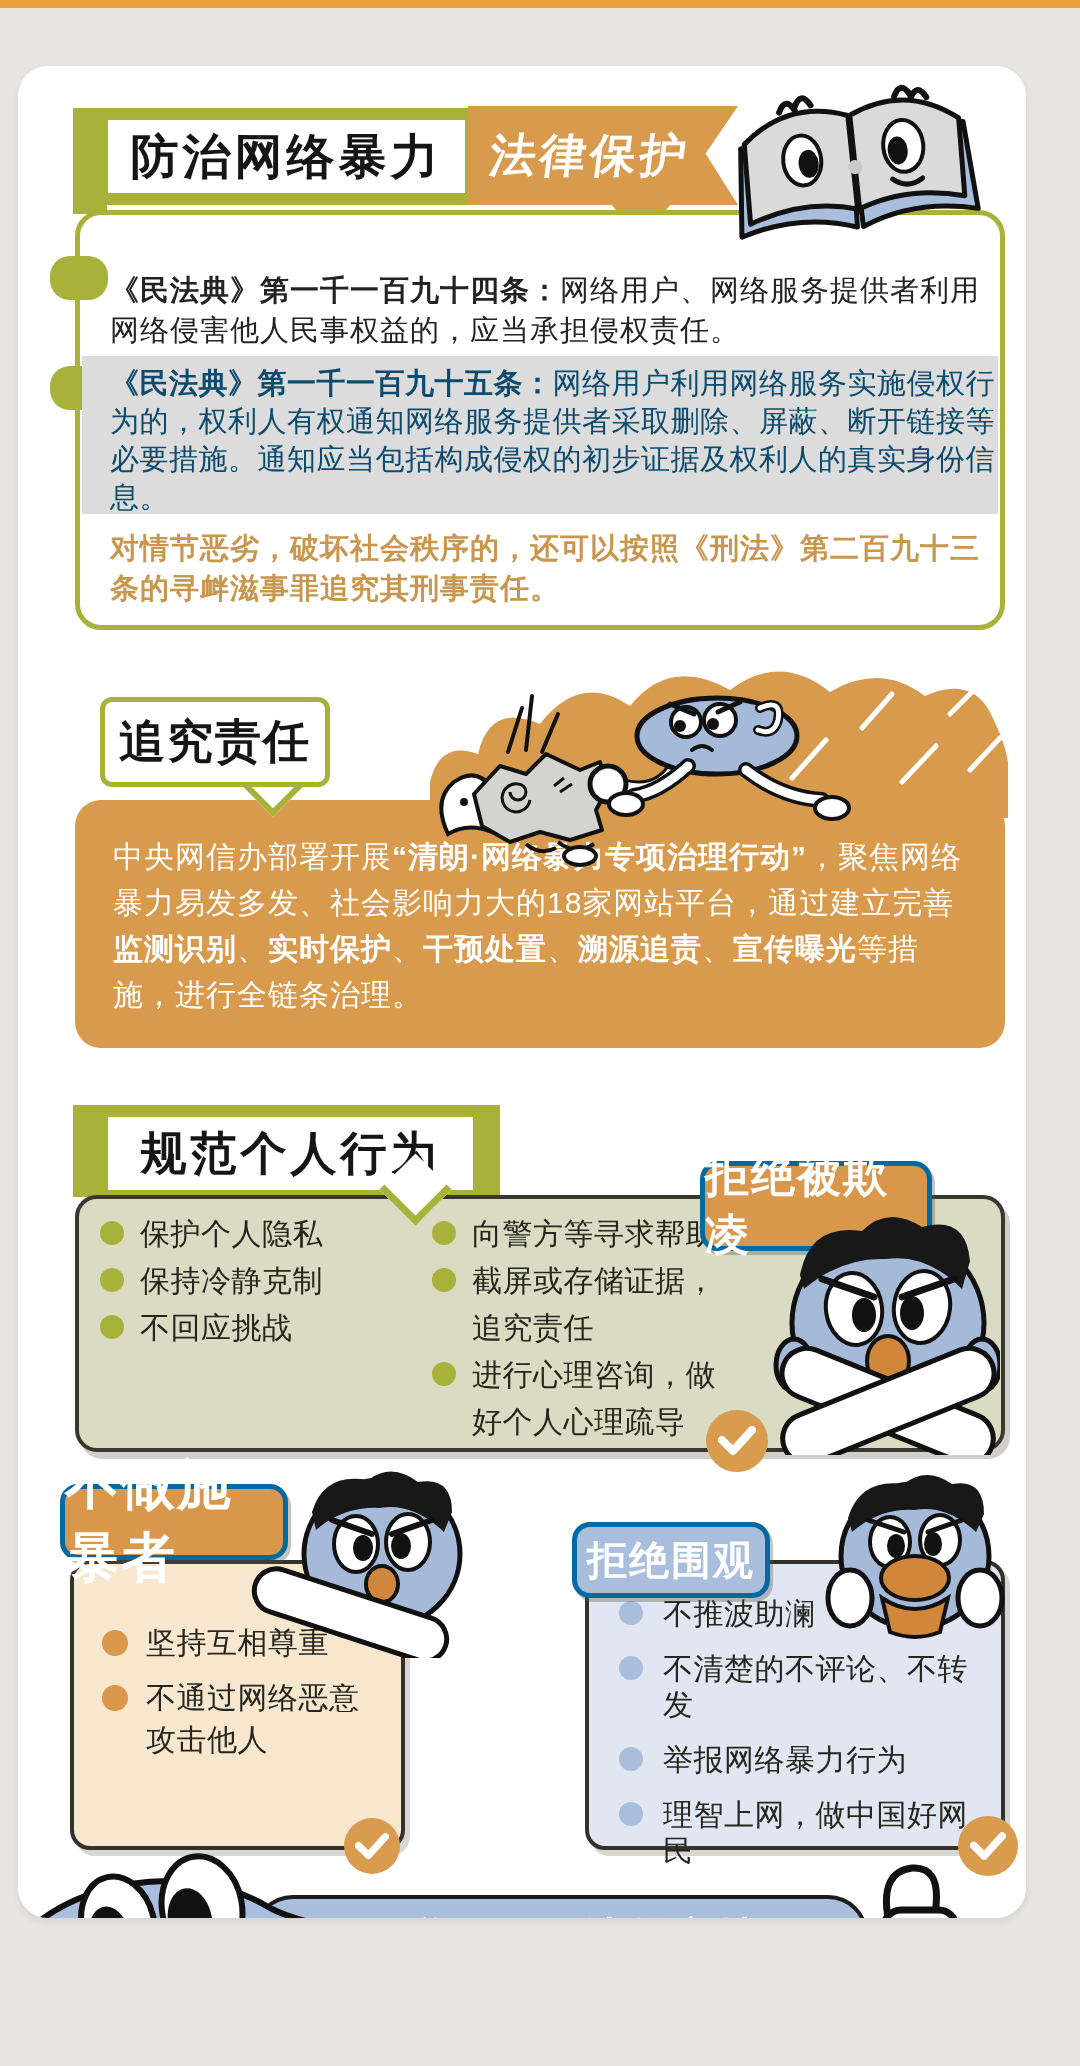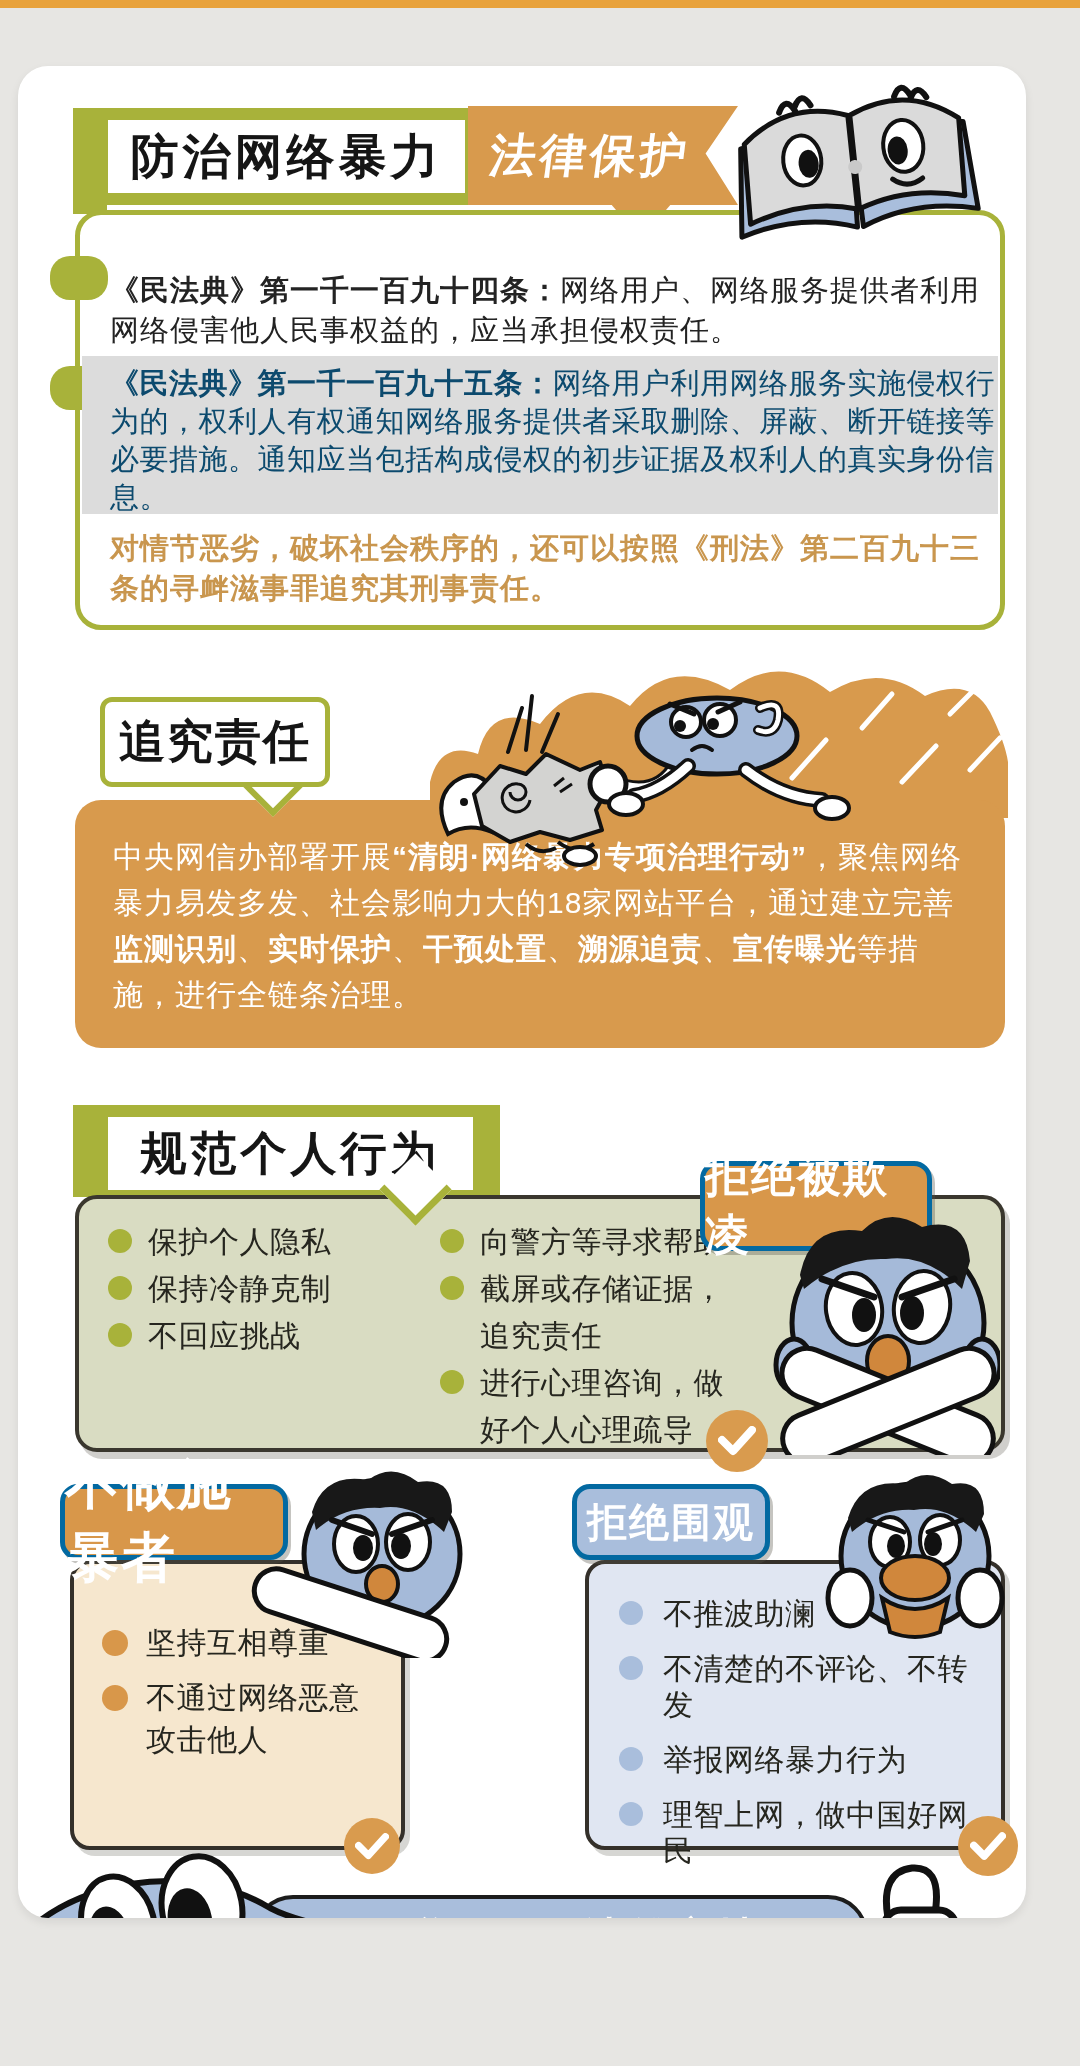--- a/index.html
+++ b/index.html
@@ -33,24 +33,24 @@
   .crk-p{position:absolute;left:38px;top:34px;width:866px;font-size:30px;line-height:46px;letter-spacing:1px;color:#fff;margin:0;}
   .crk-p .b{font-weight:800;}
   .chars{left:412px;top:608px;width:578px;height:250px;z-index:2;}
   
   .band3{left:55px;top:1039px;width:427px;height:92px;background:#a8b23a;}
   .titlebox3{left:90px;top:1051px;width:365px;height:73px;background:#fff;display:flex;align-items:center;justify-content:center;}
   .title3{font-size:46px;font-weight:900;color:#151515;letter-spacing:4px;}
   .vtail{left:372px;top:1098px;width:44px;height:44px;border-right:7px solid #a8b23a;border-bottom:7px solid #a8b23a;transform:rotate(45deg);background:#fff;z-index:2;}
   .badge{box-sizing:border-box;border:5px solid #0369a1;border-radius:18px;display:flex;align-items:center;justify-content:center;color:#fff;font-weight:900;box-shadow:3px 4px 0 rgba(90,85,75,.35);}
   .badge-orange{background:#d8974a;}
-  .badge-blue{background:#a9bedc;}
+  .badge-blue{background:#a9bedc;margin-top:38px;}
   .badge-personal{left:682px;top:1095px;width:232px;height:90px;font-size:44px;letter-spacing:2px;z-index:3;}
   .greenbox{left:57px;top:1129px;width:930px;height:257px;background:#d9dcc2;border:4px solid #3a372e;border-radius:22px;box-sizing:border-box;box-shadow:5px 7px 0 rgba(120,118,110,.35);}
-  .plist{list-style:none;margin:8px;padding:0;}
+  .plist{list-style:none;margin:0;padding:0;}
   .plist li{position:relative;padding-left:40px;font-size:30px;line-height:47px;color:#26261f;letter-spacing:0.5px;}
   .plist li::before{content:"";position:absolute;left:0;top:11px;width:24px;height:24px;border-radius:50%;background:#a8b23a;}
   .pcol-left{left:82px;top:1144px;width:300px;}
   .pcol-right{left:414px;top:1144px;width:295px;}
   
   .badge-offender{left:42px;top:1418px;width:228px;height:76px;font-size:54px;letter-spacing:2px;z-index:3;}
   .badge-bystander{left:554px;top:1418px;width:198px;height:76px;font-size:40px;letter-spacing:2px;z-index:3;}
   .tanbox{left:52px;top:1494px;width:335px;height:290px;background:#f6e7ce;border:4px solid #34302a;border-radius:20px;box-sizing:border-box;box-shadow:5px 6px 0 rgba(120,118,110,.3);z-index:2;}
   .bluebox{left:567px;top:1494px;width:420px;height:290px;background:#e0e6f2;border:4px solid #34302a;border-radius:20px;box-sizing:border-box;box-shadow:5px 6px 0 rgba(120,118,110,.3);z-index:2;}
   .olist{list-style:none;margin:0;padding:0;}

